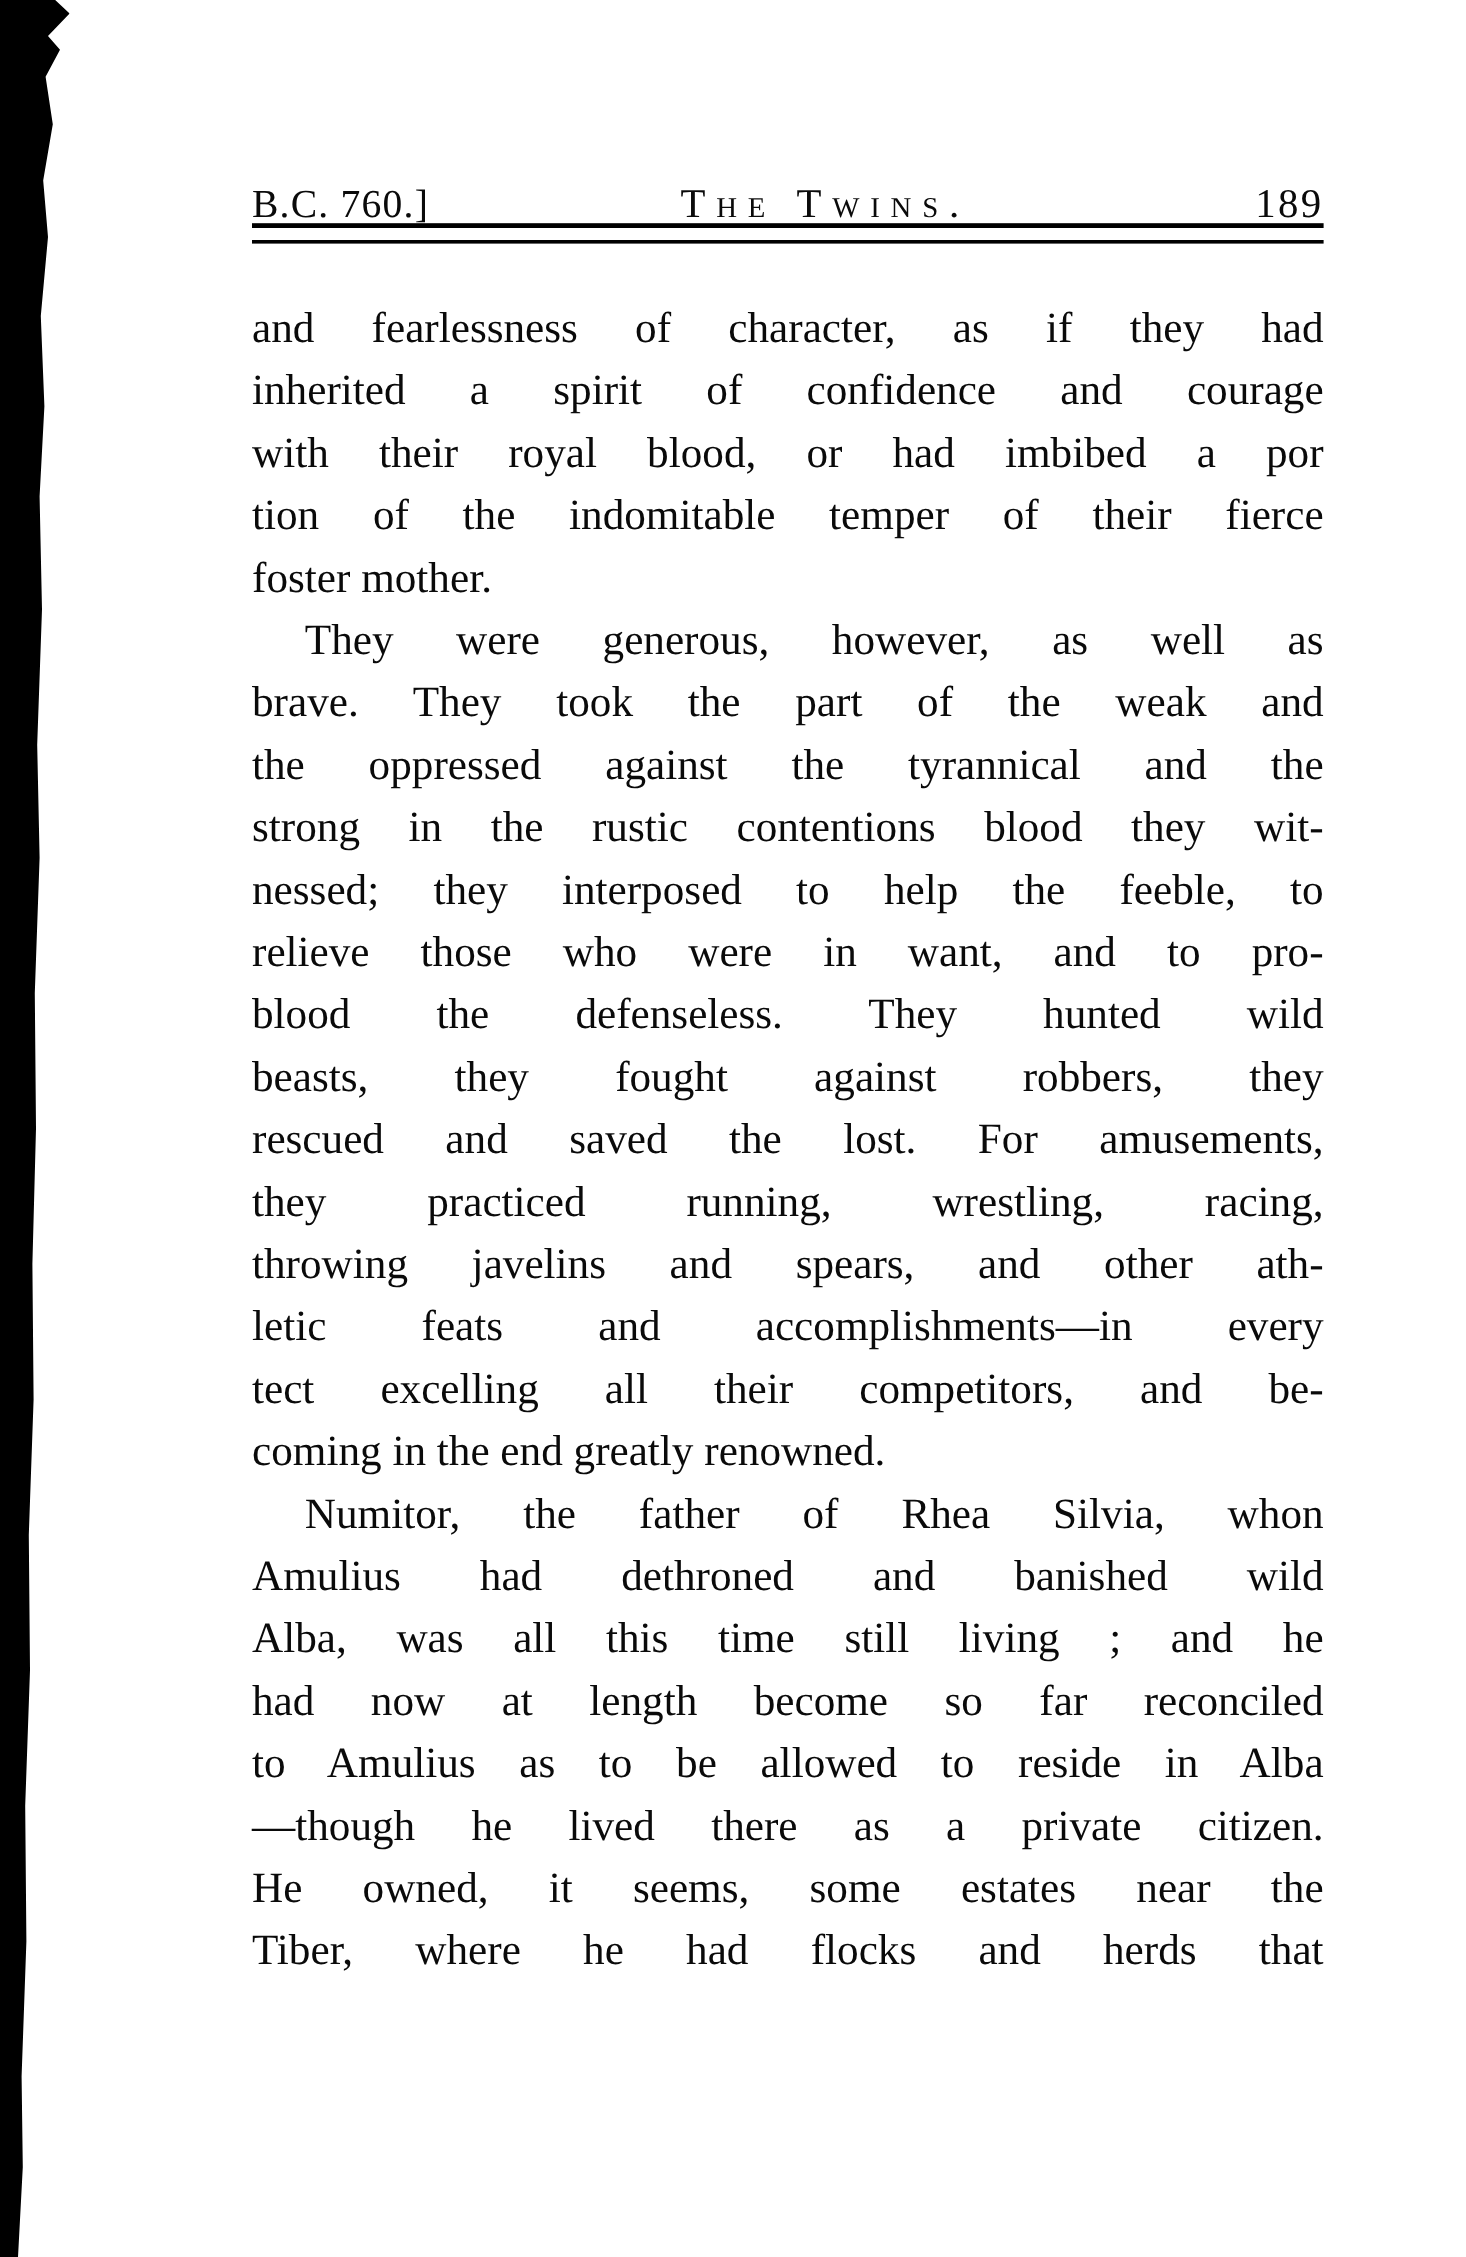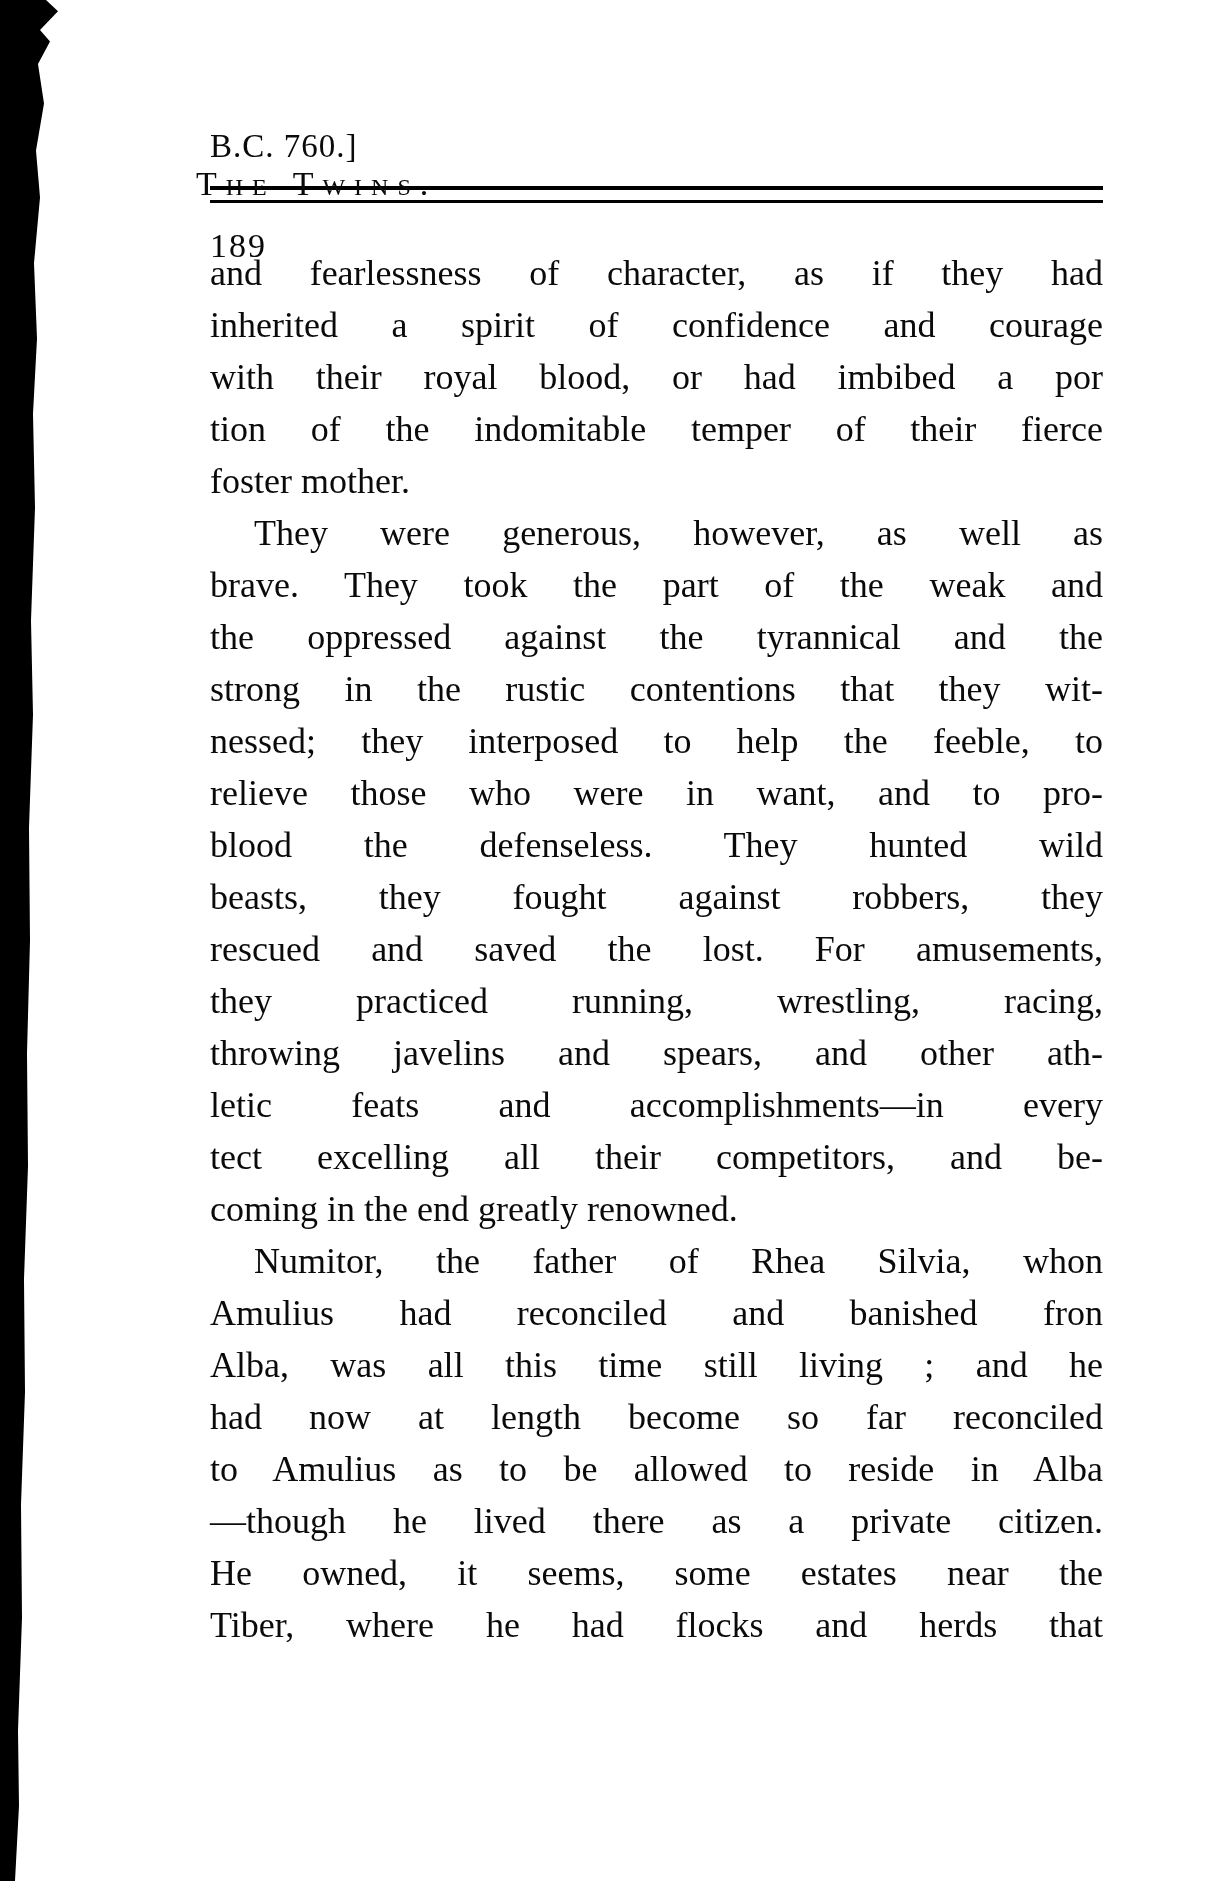--- a/index.html
+++ b/index.html
@@ -36,21 +36,20 @@
     left: 210px;
     top: 0;
     width: 893px;
   }
   .header {
     display: flex;
     align-items: baseline;
     justify-content: space-between;
     padding-top: 128px;
     height: 42px;
-    flex-direction: column;
   }
   .header-date {
     font-size: 33px;
     letter-spacing: 1px;
   }
   .page-title {
     font-size: 34px;
     font-variant: small-caps;
     letter-spacing: 9px;
     transform: translateX(-14px);
@@ -112,33 +111,33 @@
     <div class="rule rule-thin"></div>
     <div class="body-text">
         <div class="line justify">and fearlessness of character, as if they had</div>
         <div class="line justify">inherited a spirit of confidence and courage</div>
         <div class="line justify">with their royal blood, or had imbibed a por</div>
         <div class="line justify">tion of the indomitable temper of their fierce</div>
         <div class="line">foster mother.</div>
         <div class="line justify indent">They were generous, however, as well as</div>
         <div class="line justify">brave.  They took the part of the weak and</div>
         <div class="line justify">the oppressed against the tyrannical and the</div>
-        <div class="line justify">strong in the rustic contentions that they wit-</div>
+        <div class="line justify">strong in the rustic contentions blood they wit-</div>
         <div class="line justify">nessed; they interposed to help the feeble, to</div>
         <div class="line justify">relieve those who were in want, and to pro-</div>
         <div class="line justify">blood the defenseless.  They hunted wild</div>
         <div class="line justify">beasts, they fought against robbers, they</div>
         <div class="line justify">rescued and saved the lost.  For amusements,</div>
         <div class="line justify">they practiced running, wrestling, racing,</div>
         <div class="line justify">throwing javelins and spears, and other ath-</div>
         <div class="line justify">letic feats and accomplishments—in every</div>
         <div class="line justify">tect excelling all their competitors, and be-</div>
         <div class="line">coming in the end greatly renowned.</div>
         <div class="line justify indent">Numitor, the father of Rhea Silvia, whon</div>
-        <div class="line justify">Amulius had reconciled and banished fron</div>
+        <div class="line justify">Amulius had dethroned and banished wild</div>
         <div class="line justify">Alba, was all this time still living ; and he</div>
         <div class="line justify">had now at length become so far reconciled</div>
         <div class="line justify">to Amulius as to be allowed to reside in Alba</div>
         <div class="line justify">—though he lived there as a private citizen.</div>
         <div class="line justify">He owned, it seems, some estates near the</div>
         <div class="line justify">Tiber, where he had flocks and herds that</div>
       </div>
   </div>
 </div>
 

